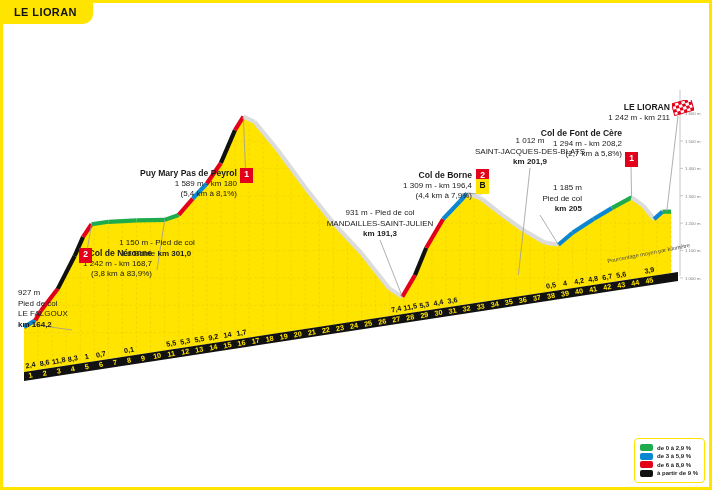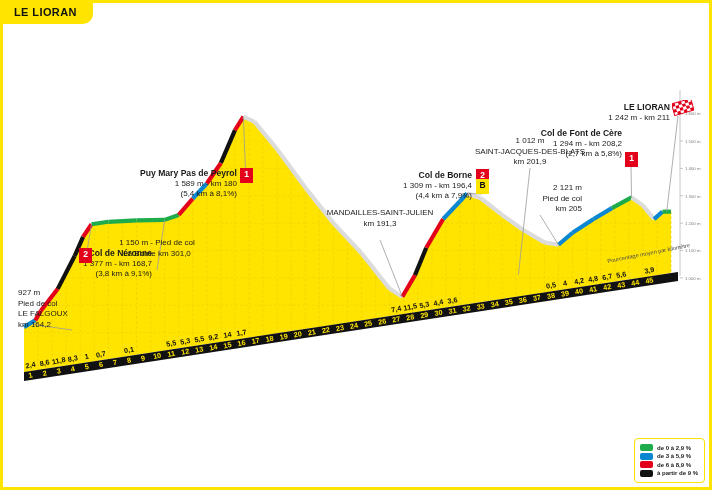--- a/index.html
+++ b/index.html
@@ -16,21 +16,21 @@
              font-weight:bold;font-size:11px;letter-spacing:.4px;color:#111;}
 
   
   #plot{position:absolute;left:0;top:0;width:712px;height:490px;}
   #plot svg{position:absolute;left:0;top:0;}
 
   
   .anno{position:absolute;font-size:8px;line-height:10.5px;color:#1a1a1a;
         white-space:nowrap;}
   .anno .nm{font-weight:bold;font-size:8.6px;}
-  .anno .bold{font-weight:normal;}
+  .anno .bold{font-weight:bold;}
   .anno.r{text-align:right;}
   .anno.c{text-align:center;}
 
   
   .badge{position:absolute;width:13px;height:15px;font-weight:bold;
          font-size:8.5px;color:#fff;text-align:center;line-height:13px;}
   .badge.cat{background:#e2001a;}
   .badge.bon{background:#ffe400;color:#111;}
 
   
@@ -260,42 +260,43 @@
 
 <div class="anno" style="left:18px;top:288px;">
   <div>927 m</div>
   <div>Pied de col</div>
   <div>LE FALGOUX</div>
   <div class="bold">km 164,2</div>
 </div>
 
 <div class="anno r" style="left:0px;top:248px;width:152px;">
   <div class="nm">Col de Néronne</div>
-  <div>1 377 m - km 168,7</div>
-  <div>(3,8 km à 9,1%)</div>
+  <div>1 242 m - km 168,7</div>
+  <div>(3,8 km à 83,9%)</div>
 </div>
 <div class="badge cat" style="left:79px;top:248px;">
   <span>2</span>
 </div>
 
 <div class="anno c" style="left:98px;top:238px;width:118px;">
   <div>1 150 m - Pied de col</div>
   <div><span>La Borne </span><span class="bold">km 301,0</span></div>
 </div>
 
 <div class="anno r" style="left:55px;top:168px;width:182px;">
   <div class="nm">Puy Mary Pas de Peyrol</div>
   <div>1 589 m - km 180</div>
   <div>(5,4 km à 8,1%)</div>
 </div>
 <div class="badge cat" style="left:240px;top:168px;">
   <span>1</span>
 </div>
 
 <div class="anno c" style="left:305px;top:208px;width:150px;">
+  <div>931 m - Pied de col</div>
   <div>MANDAILLES-SAINT-JULIEN</div>
   <div class="bold">km 191,3</div>
 </div>
 
 <div class="anno r" style="left:348px;top:170px;width:124px;">
   <div class="nm">Col de Borne</div>
   <div>1 309 m - km 196,4</div>
   <div>(4,4 km à 7,9%)</div>
 </div>
 <div class="badge cat" style="left:476px;top:169px;">
@@ -305,21 +306,21 @@
   <span>B</span>
 </div>
 
 <div class="anno c" style="left:455px;top:136px;width:150px;">
   <div>1 012 m</div>
   <div>SAINT-JACQUES-DES-BLATS</div>
   <div class="bold">km 201,9</div>
 </div>
 
 <div class="anno r" style="left:498px;top:183px;width:84px;">
-  <div>2 121 m</div>
+  <div>1 185 m</div>
   <div>Pied de col</div>
   <div class="bold">km 205</div>
 </div>
 
 <div class="anno r" style="left:500px;top:128px;width:122px;">
   <div class="nm">Col de Font de Cère</div>
   <div>1 294 m - km 208,2</div>
   <div>(2,7 km à 5,8%)</div>
 </div>
 <div class="badge cat" style="left:625px;top:152px;">

